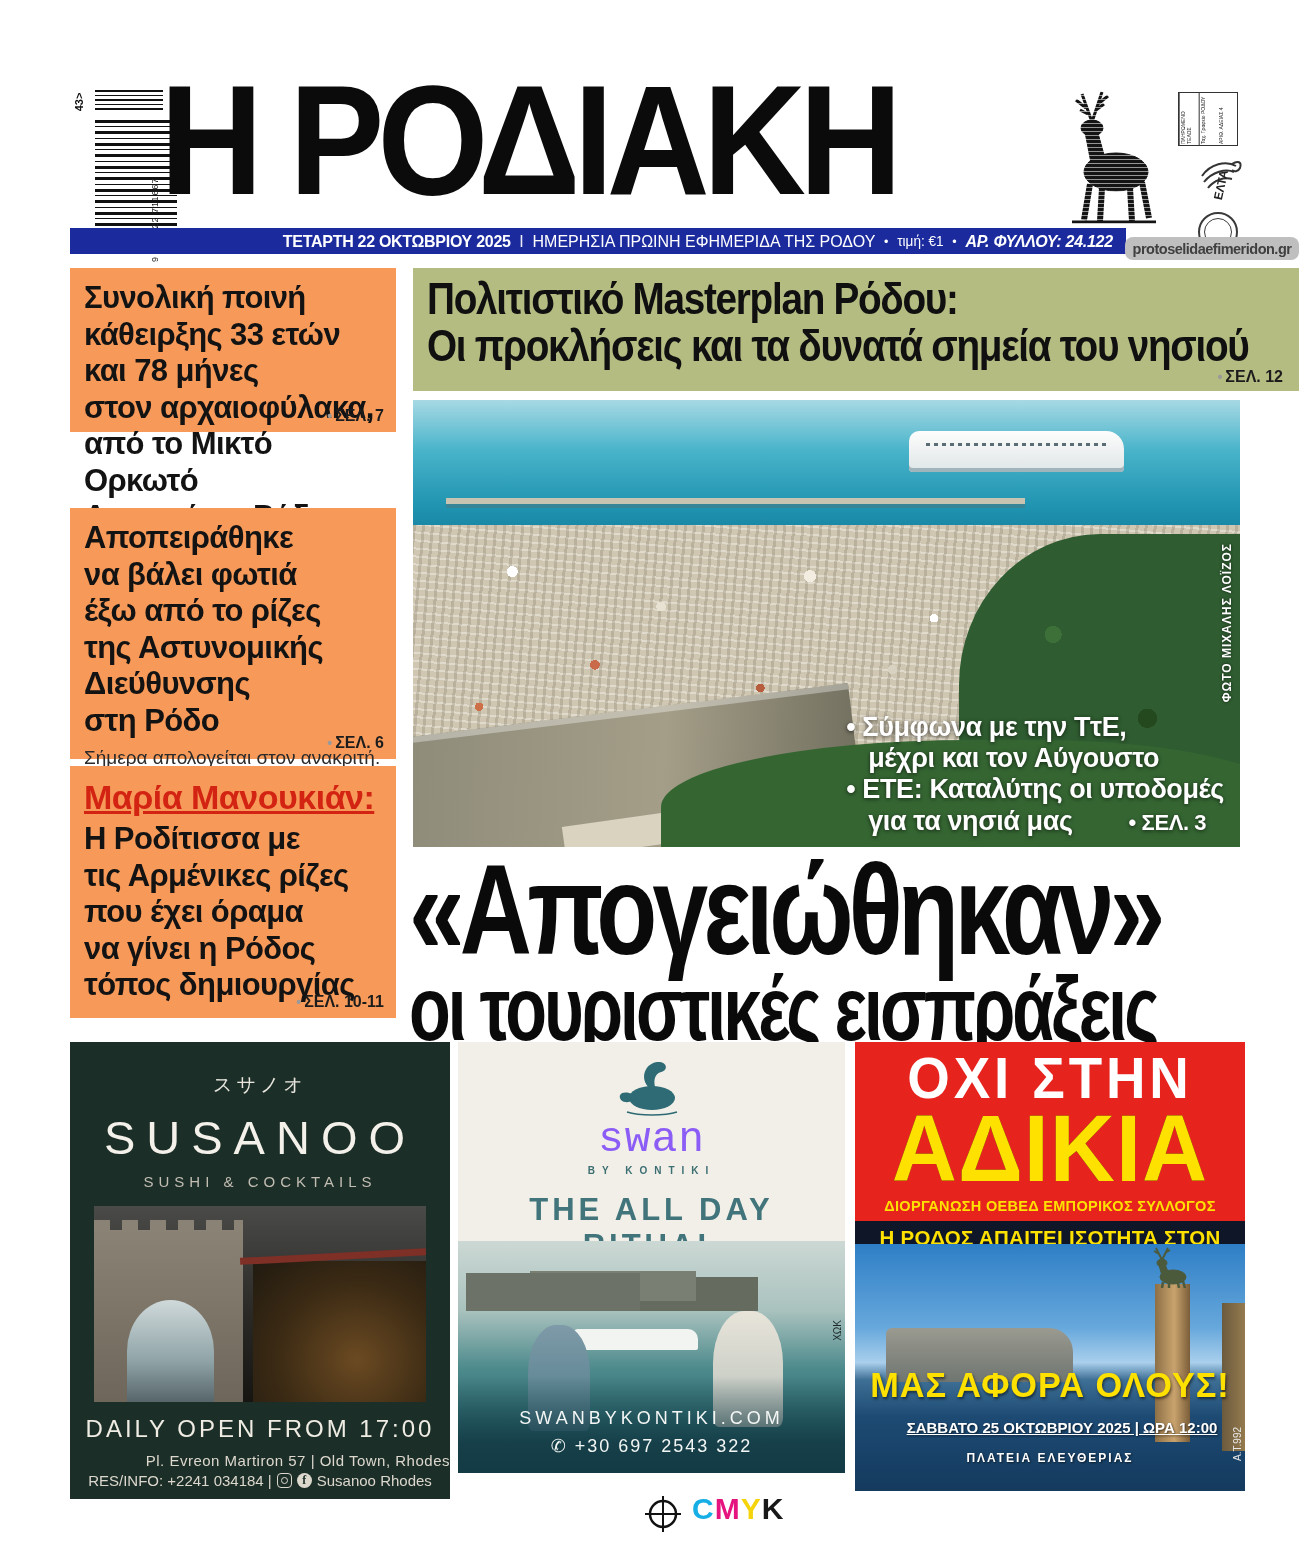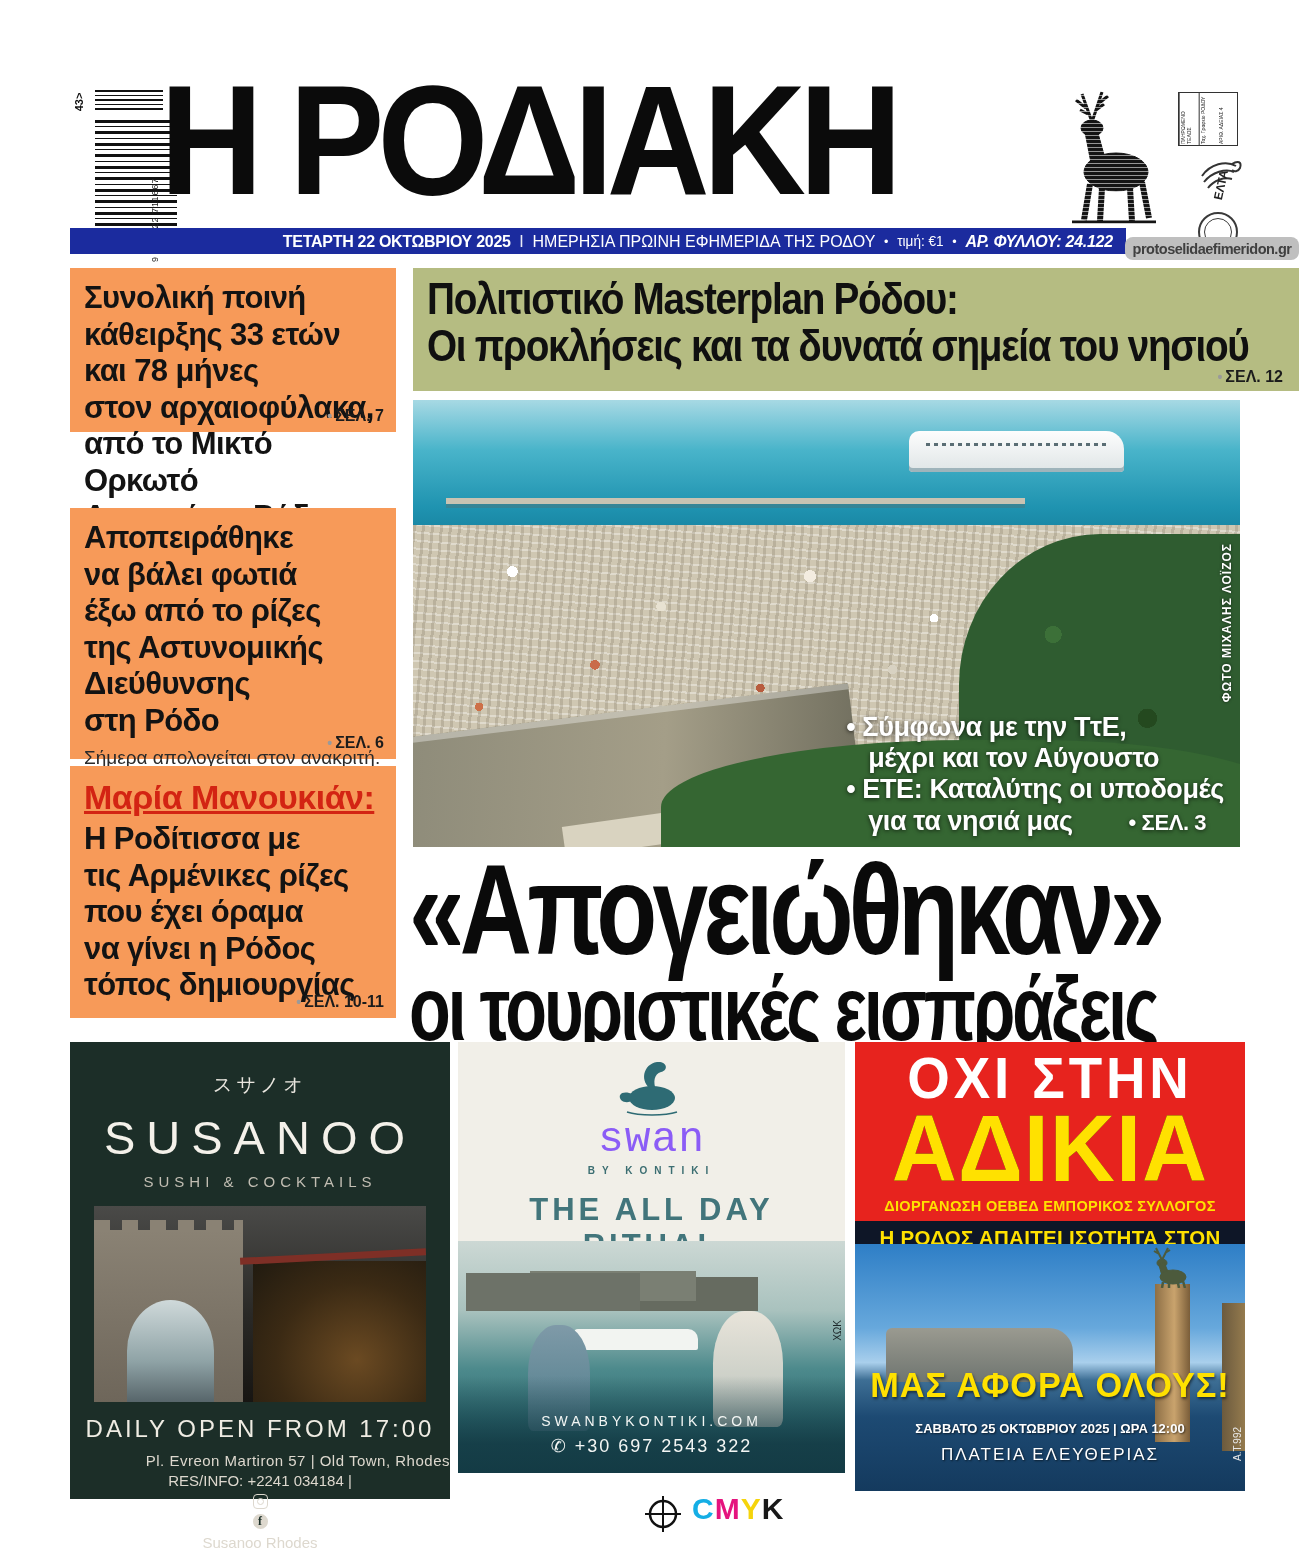--- a/index.html
+++ b/index.html
@@ -112,21 +112,21 @@
     background:linear-gradient(180deg,#8a8274 0%,#6e665a 100%);}
   .sus-wall::before{content:"";position:absolute;left:0;top:-10px;width:100%;height:10px;
     background:repeating-linear-gradient(90deg,#8a8274 0 16px,transparent 16px 28px);}
   .sus-arch{position:absolute;left:10%;bottom:0;width:26%;height:52%;border-radius:50% 50% 0 0;
     background:linear-gradient(180deg,#cfd9da 0%,#8fa3a6 60%,#57656a 100%);}
   .sus-rest{position:absolute;right:0;bottom:0;width:52%;height:72%;
     background:radial-gradient(ellipse at 60% 70%,#6b4a22 0%,#3b2a14 55%,#201a10 100%);}
   .sus-awning{position:absolute;right:0;top:24%;width:56%;height:7px;background:#7e2f26;transform:rotate(-3deg);}
   .sus-hours{margin-top:13px;font-size:24px;letter-spacing:3px;color:#efece3;}
   .sus-addr{margin-top:9px;font-size:15px;color:#ddd8ce;letter-spacing:.5px;text-align:right;}
-  .sus-contact{margin-top:3px;font-size:15px;color:#ddd8ce;display:flex;align-items:center;justify-content:center;gap:5px;flex-direction:column;}
+  .sus-contact{margin-top:3px;font-size:15px;color:#ddd8ce;display:flex;align-items:center;justify-content:center;gap:5px;}
   .ig-ic{display:inline-block;width:13px;height:13px;border:1.5px solid #ddd8ce;border-radius:4px;position:relative;}
   .ig-ic::after{content:"";position:absolute;left:3px;top:3px;width:5px;height:5px;border:1.5px solid #ddd8ce;border-radius:50%;}
   .fb-ic{display:inline-flex;width:15px;height:15px;border-radius:50%;background:#ddd8ce;color:#1c2e28;
     font-size:12px;font-weight:bold;align-items:center;justify-content:center;font-family:"Liberation Serif",serif;}
 
   .swan{left:458px;top:1042px;width:387px;height:431px;background:#f1efe8;text-align:center;overflow:hidden;}
   .swan-logo{margin-top:14px;}
   .swan-name{font-family:Liberation Mono, monospace;font-size:43px;color:#8b5cf6;line-height:.85;letter-spacing:1px;}
   .swan-sub{margin-top:6px;font-size:10px;font-weight:bold;letter-spacing:7px;color:#3c6e72;}
   .swan-head{margin-top:16px;font-size:31px;font-weight:600;letter-spacing:4px;color:#42757b;}
@@ -135,21 +135,21 @@
     background:linear-gradient(180deg,#ccd8d4 0%,#a9c2be 30%,#4d8a8c 55%,#2f6d74 78%,#1e4f58 100%);}
   .swan-castle{position:absolute;left:2%;top:14%;width:45%;height:16%;background:#6d7268;
     box-shadow:60px -6px 0 -4px #7a7f73,120px 2px 0 -2px #666b60;}
   .swan-boat{position:absolute;left:30%;top:38%;width:32%;height:9%;background:#f2f4f1;border-radius:4px 10px 2px 2px;}
   .swan-p1{position:absolute;left:18%;bottom:18%;width:16%;height:46%;border-radius:45% 45% 8% 8%;
     background:linear-gradient(180deg,#7f9aa8 0%,#4d7c8a 100%);}
   .swan-p2{position:absolute;right:16%;bottom:20%;width:18%;height:50%;border-radius:45% 45% 8% 8%;
     background:linear-gradient(180deg,#e8e4da 0%,#b9c2bb 100%);}
   .swan-shade{position:absolute;left:0;bottom:0;width:100%;height:42%;
     background:linear-gradient(180deg,rgba(20,60,70,0) 0%,rgba(16,52,62,.75) 70%);}
-  .swan-site{position:absolute;left:0;bottom:44px;width:100%;color:#f3f6f4;font-size:14px;letter-spacing:4px;}
+  .swan-site{position:absolute;left:0;bottom:44px;width:100%;color:#f3f6f4;font-size:18px;letter-spacing:4px;}
   .swan-phone{position:absolute;left:0;bottom:16px;width:100%;color:#f3f6f4;font-size:18px;letter-spacing:2px;
     display:flex;align-items:center;justify-content:center;gap:7px;}
   .swan-side{position:absolute;right:2px;top:34%;font-size:10px;color:#1e2a2c;writing-mode:vertical-rl;transform:rotate(180deg);}
 
   .oxi{left:855px;top:1042px;width:390px;height:449px;background:#e7231e;text-align:center;overflow:hidden;}
   .oxi-l1{margin-top:8px;font-size:57px;font-weight:900;color:#fff;letter-spacing:4px;line-height:1;
     transform:scaleX(0.96);transform-origin:center;}
   .oxi-l2{font-size:95px;font-weight:900;color:#ffe100;letter-spacing:1px;line-height:.88;
     transform:scaleX(0.95);transform-origin:center;text-shadow:0 0 0 #000;}
   .oxi-org{margin-top:7px;font-size:14.5px;font-weight:bold;color:#ffe100;letter-spacing:.3px;}
@@ -160,23 +160,23 @@
     background:linear-gradient(180deg,#2e7ec6 0%,#67a8dc 34%,#a9cfec 48%,#3e6f95 55%,#1d4a73 70%,#143a5e 100%);}
   .oxi-fort{position:absolute;left:8%;top:34%;width:48%;height:22%;background:linear-gradient(180deg,#9a9a90,#6f7570);
     border-radius:6px 24px 0 0;}
   .oxi-col{position:absolute;right:14%;top:16%;width:9%;height:64%;background:linear-gradient(90deg,#8d6f46,#c9a briefly);
     background:linear-gradient(90deg,#8d6f46,#c9a36d 55%,#7a5d39);}
   .oxi-col2{position:absolute;right:-2%;top:24%;width:8%;height:60%;background:linear-gradient(90deg,#6b5a3e,#a3induced);
     background:linear-gradient(90deg,#6b5a3e,#a38653);}
   .oxi-deer{position:absolute;right:11.5%;top:1%;width:15%;height:17%;}
   .oxi-slogan{position:absolute;left:0;bottom:86px;width:100%;font-size:35px;font-weight:900;color:#ffe100;
     letter-spacing:1px;text-shadow:1px 2px 3px rgba(0,0,0,.55);transform:scaleX(.98);}
-  .oxi-date{position:absolute;left:0;bottom:55px;width:100%;font-size:13px;font-weight:900;color:#fff;
-    text-shadow:1px 1px 2px rgba(0,0,0,.6);}
-  .oxi-loc{position:absolute;left:0;bottom:26px;width:100%;font-size:17px;font-weight:400;color:#fff;
+  .oxi-date{position:absolute;left:12px;bottom:55px;width:100%;font-size:15px;font-weight:900;color:#fff;
+    text-shadow:1px 1px 2px rgba(0,0,0,.6);text-decoration:underline;}
+  .oxi-loc{position:absolute;left:0;bottom:26px;width:100%;font-size:12px;font-weight:700;color:#fff;
     letter-spacing:2px;text-shadow:1px 1px 2px rgba(0,0,0,.6);}
   .oxi-side{position:absolute;right:2px;bottom:30px;font-size:10px;color:#e8e8e8;writing-mode:vertical-rl;transform:rotate(180deg);}
 
   
   .regmark{left:643px;top:1494px;}
   .cmyk{left:692px;top:1492px;font-size:30px;font-weight:900;letter-spacing:1px;display:flex;}
   .cmyk span:nth-child(1){color:#15aee5;}
   .cmyk span:nth-child(2){color:#e5147e;}
   .cmyk span:nth-child(3){color:#f5d40c;}
   .cmyk span:nth-child(4){color:#181818;}

